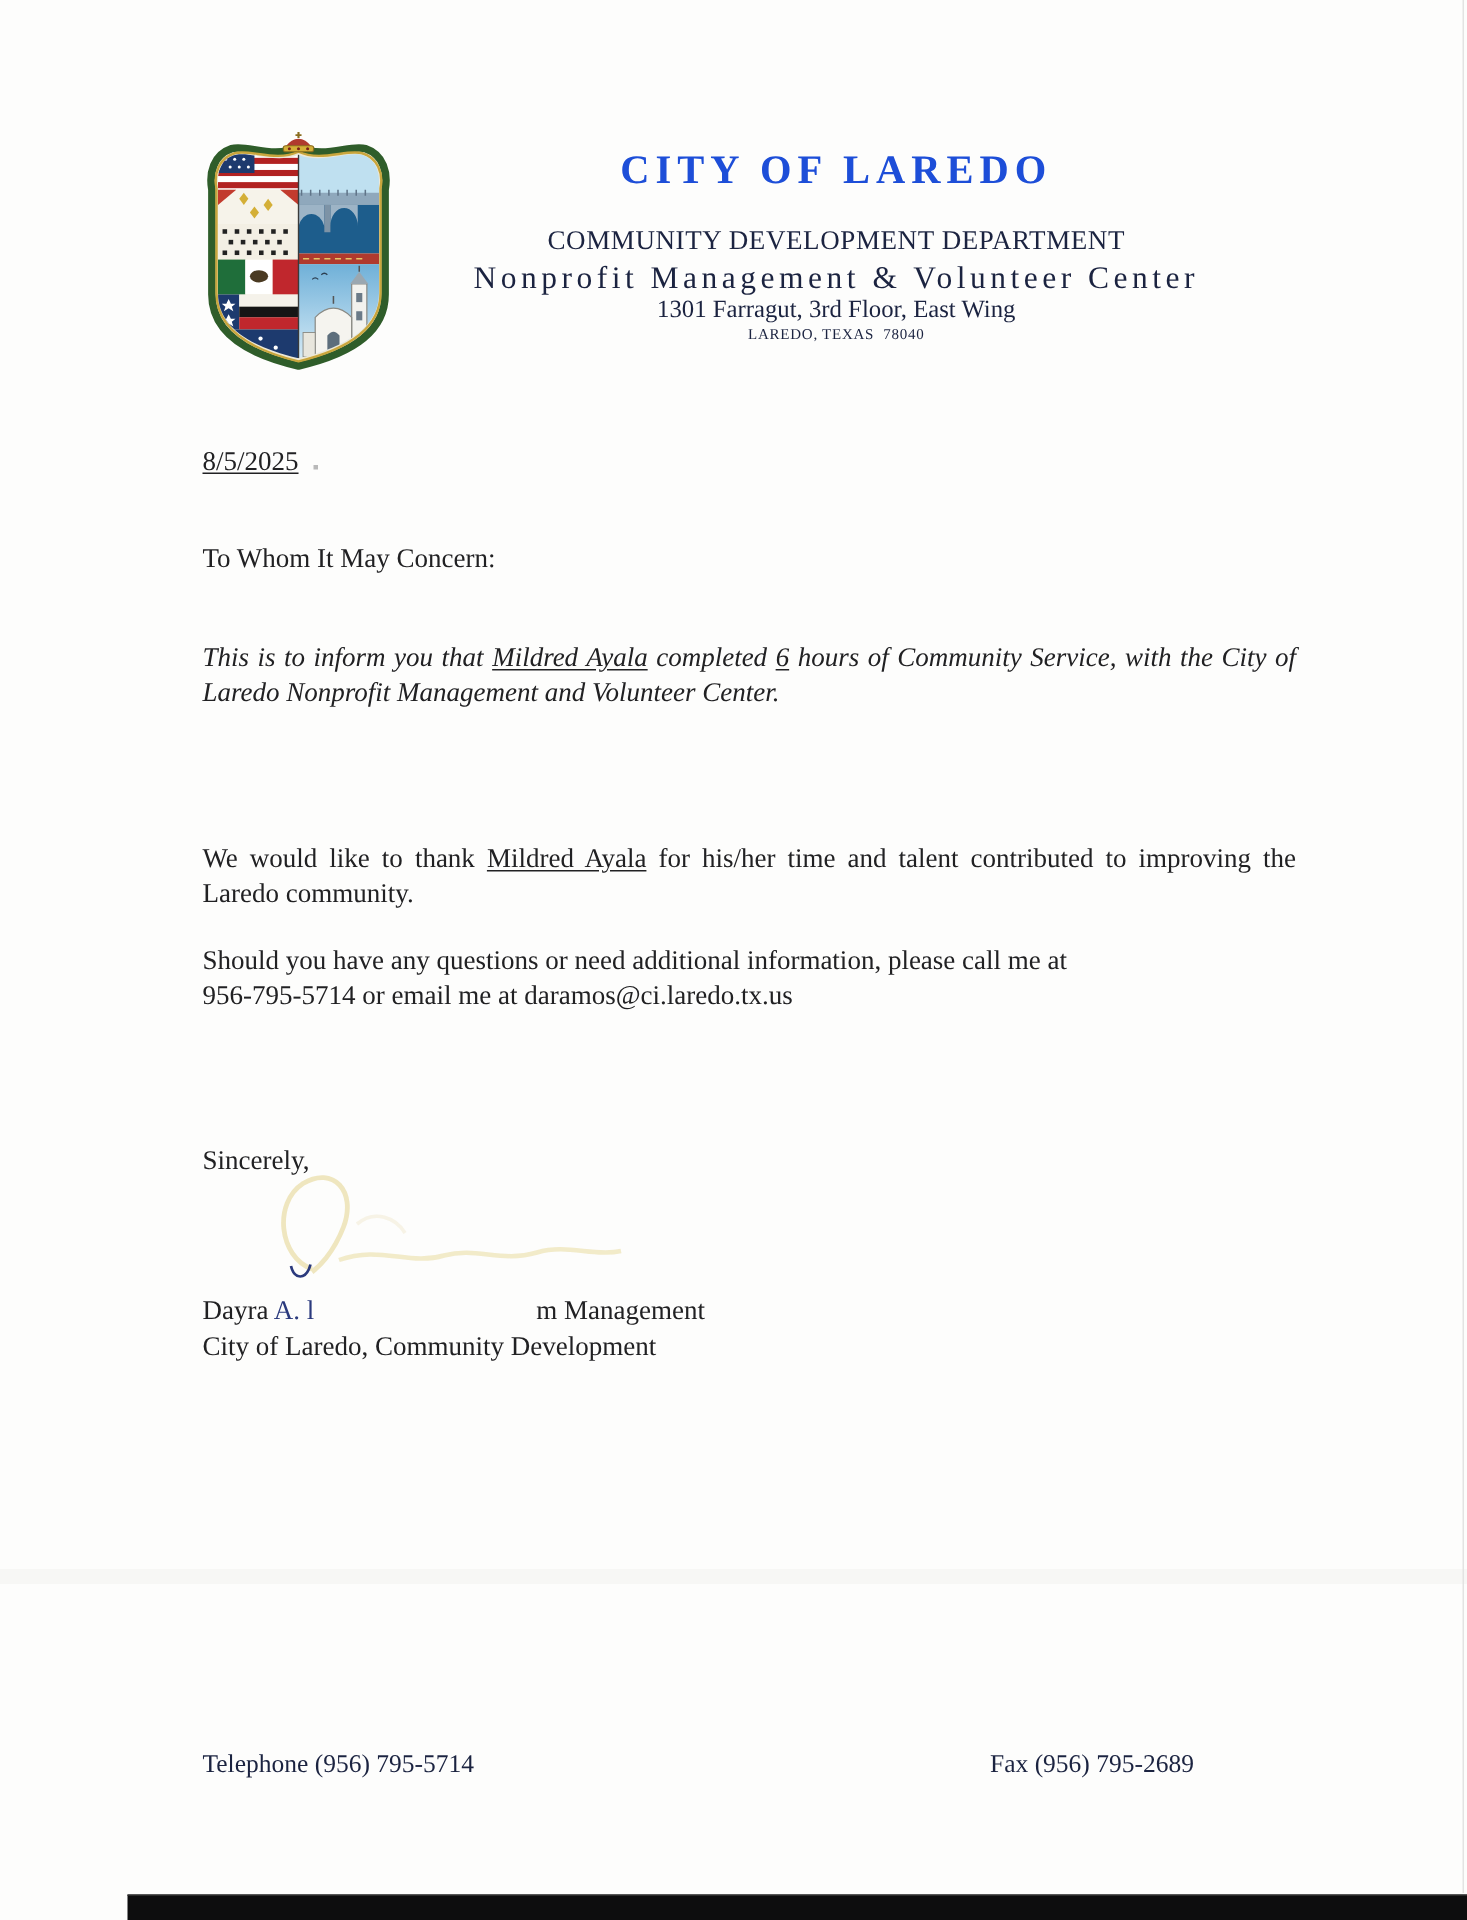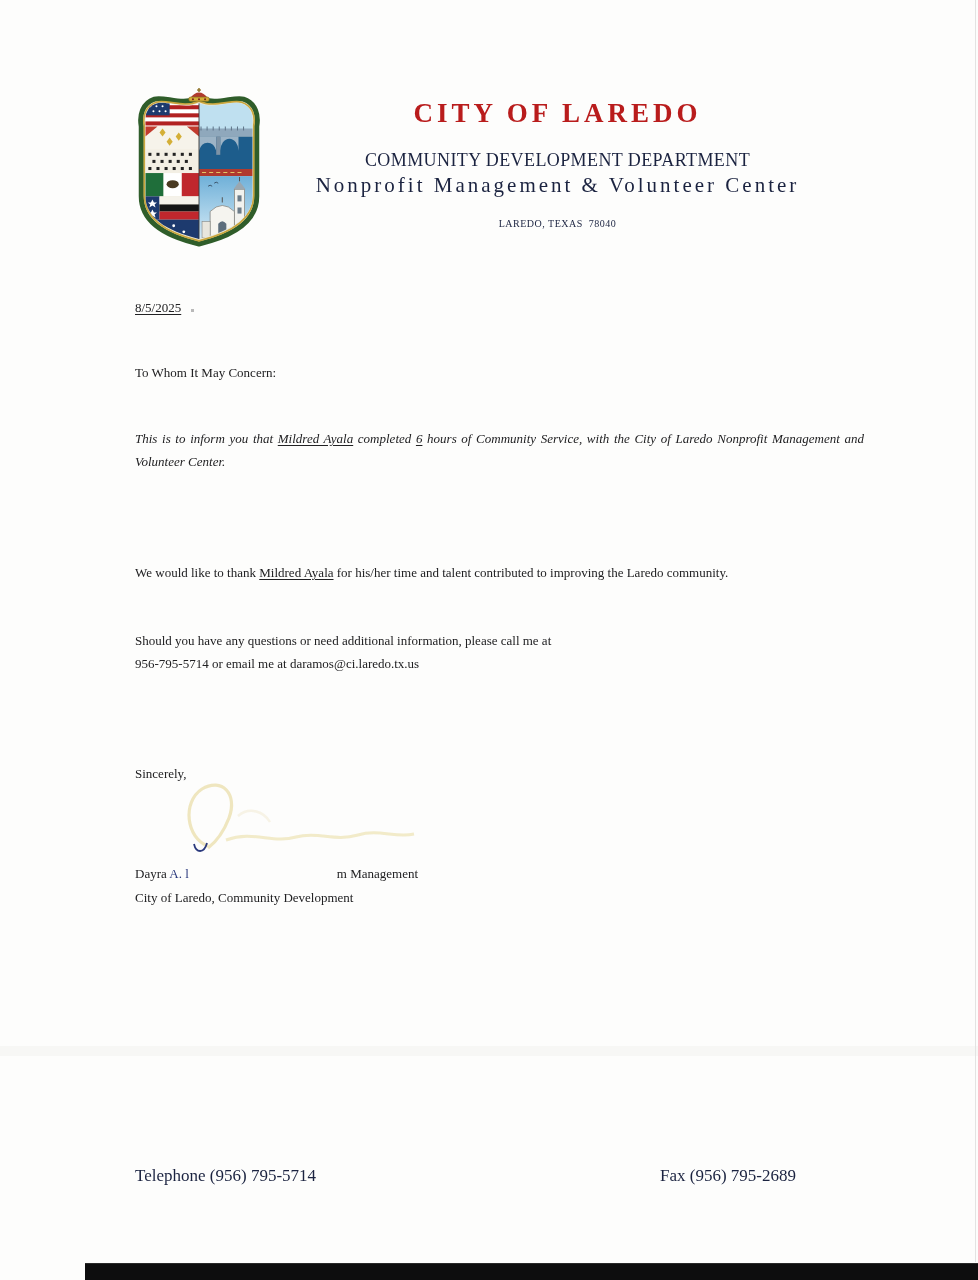--- a/index.html
+++ b/index.html
@@ -11,28 +11,28 @@
     background:#fdfdfc;
     overflow:hidden;
     font-family:"Liberation Serif","DejaVu Serif",serif;
     color:#1f1f22;
   }
   .abs { position:absolute; }
 
   
   .seal { position:absolute; left:133px; top:88px; width:132px; height:160px; }
   .hdr-line { position:absolute; left:280px; width:555px; text-align:center; color:#1c2a5e; }
-  .hdr-title { top:98px; font-size:27px; font-weight:bold; letter-spacing:4px; color:#b91c1c; }
+  .hdr-title { top:98px; font-size:27px; font-weight:bold; letter-spacing:4px; color:#1d4ed8; }
   .hdr-dept  { top:150px; font-size:18px; letter-spacing:0.4px; color:#1b2340; }
   .hdr-center{ top:173px; font-size:21px; letter-spacing:3px; color:#1b2340; }
   .hdr-addr  { top:196px; font-size:16.5px; color:#1b2340; }
   .hdr-csz   { top:218px; font-size:10px; letter-spacing:0.5px; color:#1b2340; white-space:pre; }
 
   
-  .body-text { font-size:13px; line-height:23px; color:#212123; }
+  .body-text { font-size:18px; line-height:23px; color:#212123; }
   .para { position:absolute; left:135px; width:729px; }
   .just { text-align:justify; }
   .u { text-decoration:underline; text-underline-offset:2px; }
   .navy { color:#2b3a7d; }
 
   .date-line { position:absolute; left:135px; top:296px; }
   .date-dot { display:inline-block; width:3px; height:3px; background:#b9b9b9; margin-left:10px; vertical-align:baseline; }
 
   .sig-gap { display:inline-block; width:148px; }
   .sig-art { position:absolute; left:168px; top:776px; width:300px; height:96px; }
@@ -182,20 +182,21 @@
       <line x1="63" y1="2" x2="67" y2="2" stroke="#8a6d1f" stroke-width="1.2"></line>
       <circle cx="59" cy="11" r="1" fill="#7c1f18"></circle>
         <circle cx="65" cy="11" r="1" fill="#7c1f18"></circle>
         <circle cx="71" cy="11" r="1" fill="#7c1f18"></circle>
     </g>
   </svg>
 
   <div class="hdr-line hdr-title abs">CITY OF LAREDO</div>
   <div class="hdr-line hdr-dept abs">COMMUNITY DEVELOPMENT DEPARTMENT</div>
   <div class="hdr-line hdr-center abs">Nonprofit Management &amp; Volunteer Center</div>
+  <div class="hdr-line hdr-addr abs">1301 Farragut, 3rd Floor, East Wing</div>
   <div class="hdr-line hdr-csz abs">LAREDO, TEXAS  78040</div>
 
   <div class="date-line body-text">
     <span class="u">8/5/2025</span><span class="date-dot"></span>
   </div>
 
   <div class="para body-text" style="top:361px;">To Whom It May Concern:</div>
 
   <p class="para body-text just" style="top:427px;font-style:italic;"><span>This is to inform you that </span><span class="u">Mildred Ayala</span><span> completed </span><span class="u">6</span><span> hours of Community Service, with the City of Laredo Nonprofit Management and Volunteer Center.</span></p>
 

